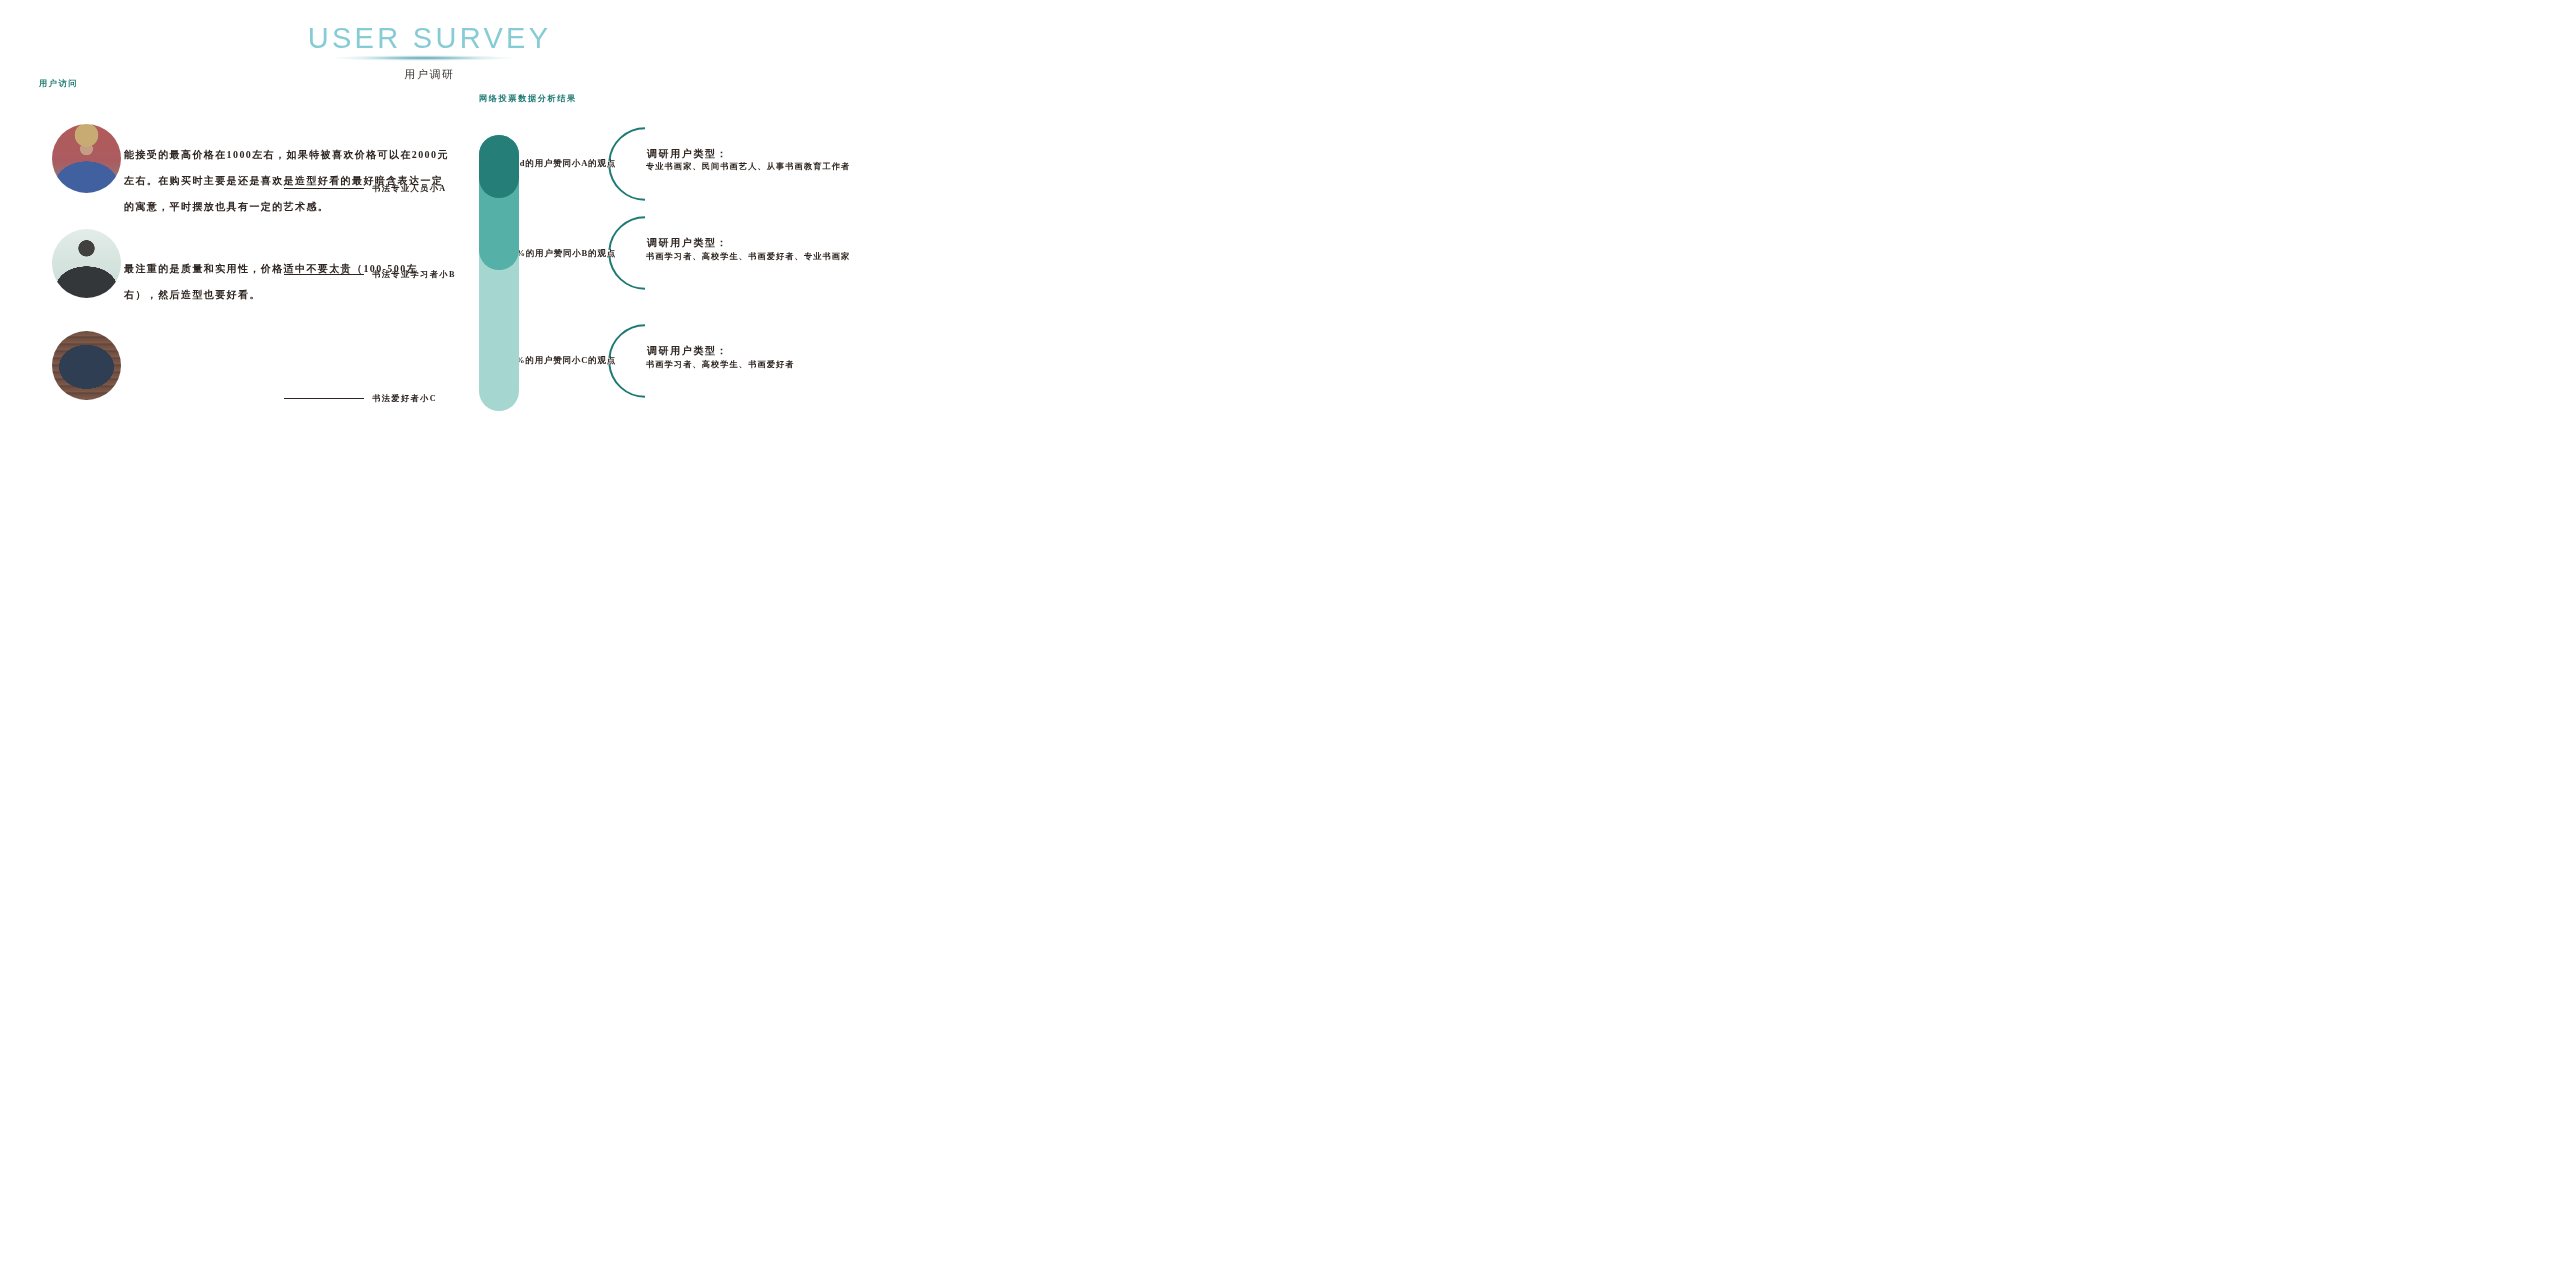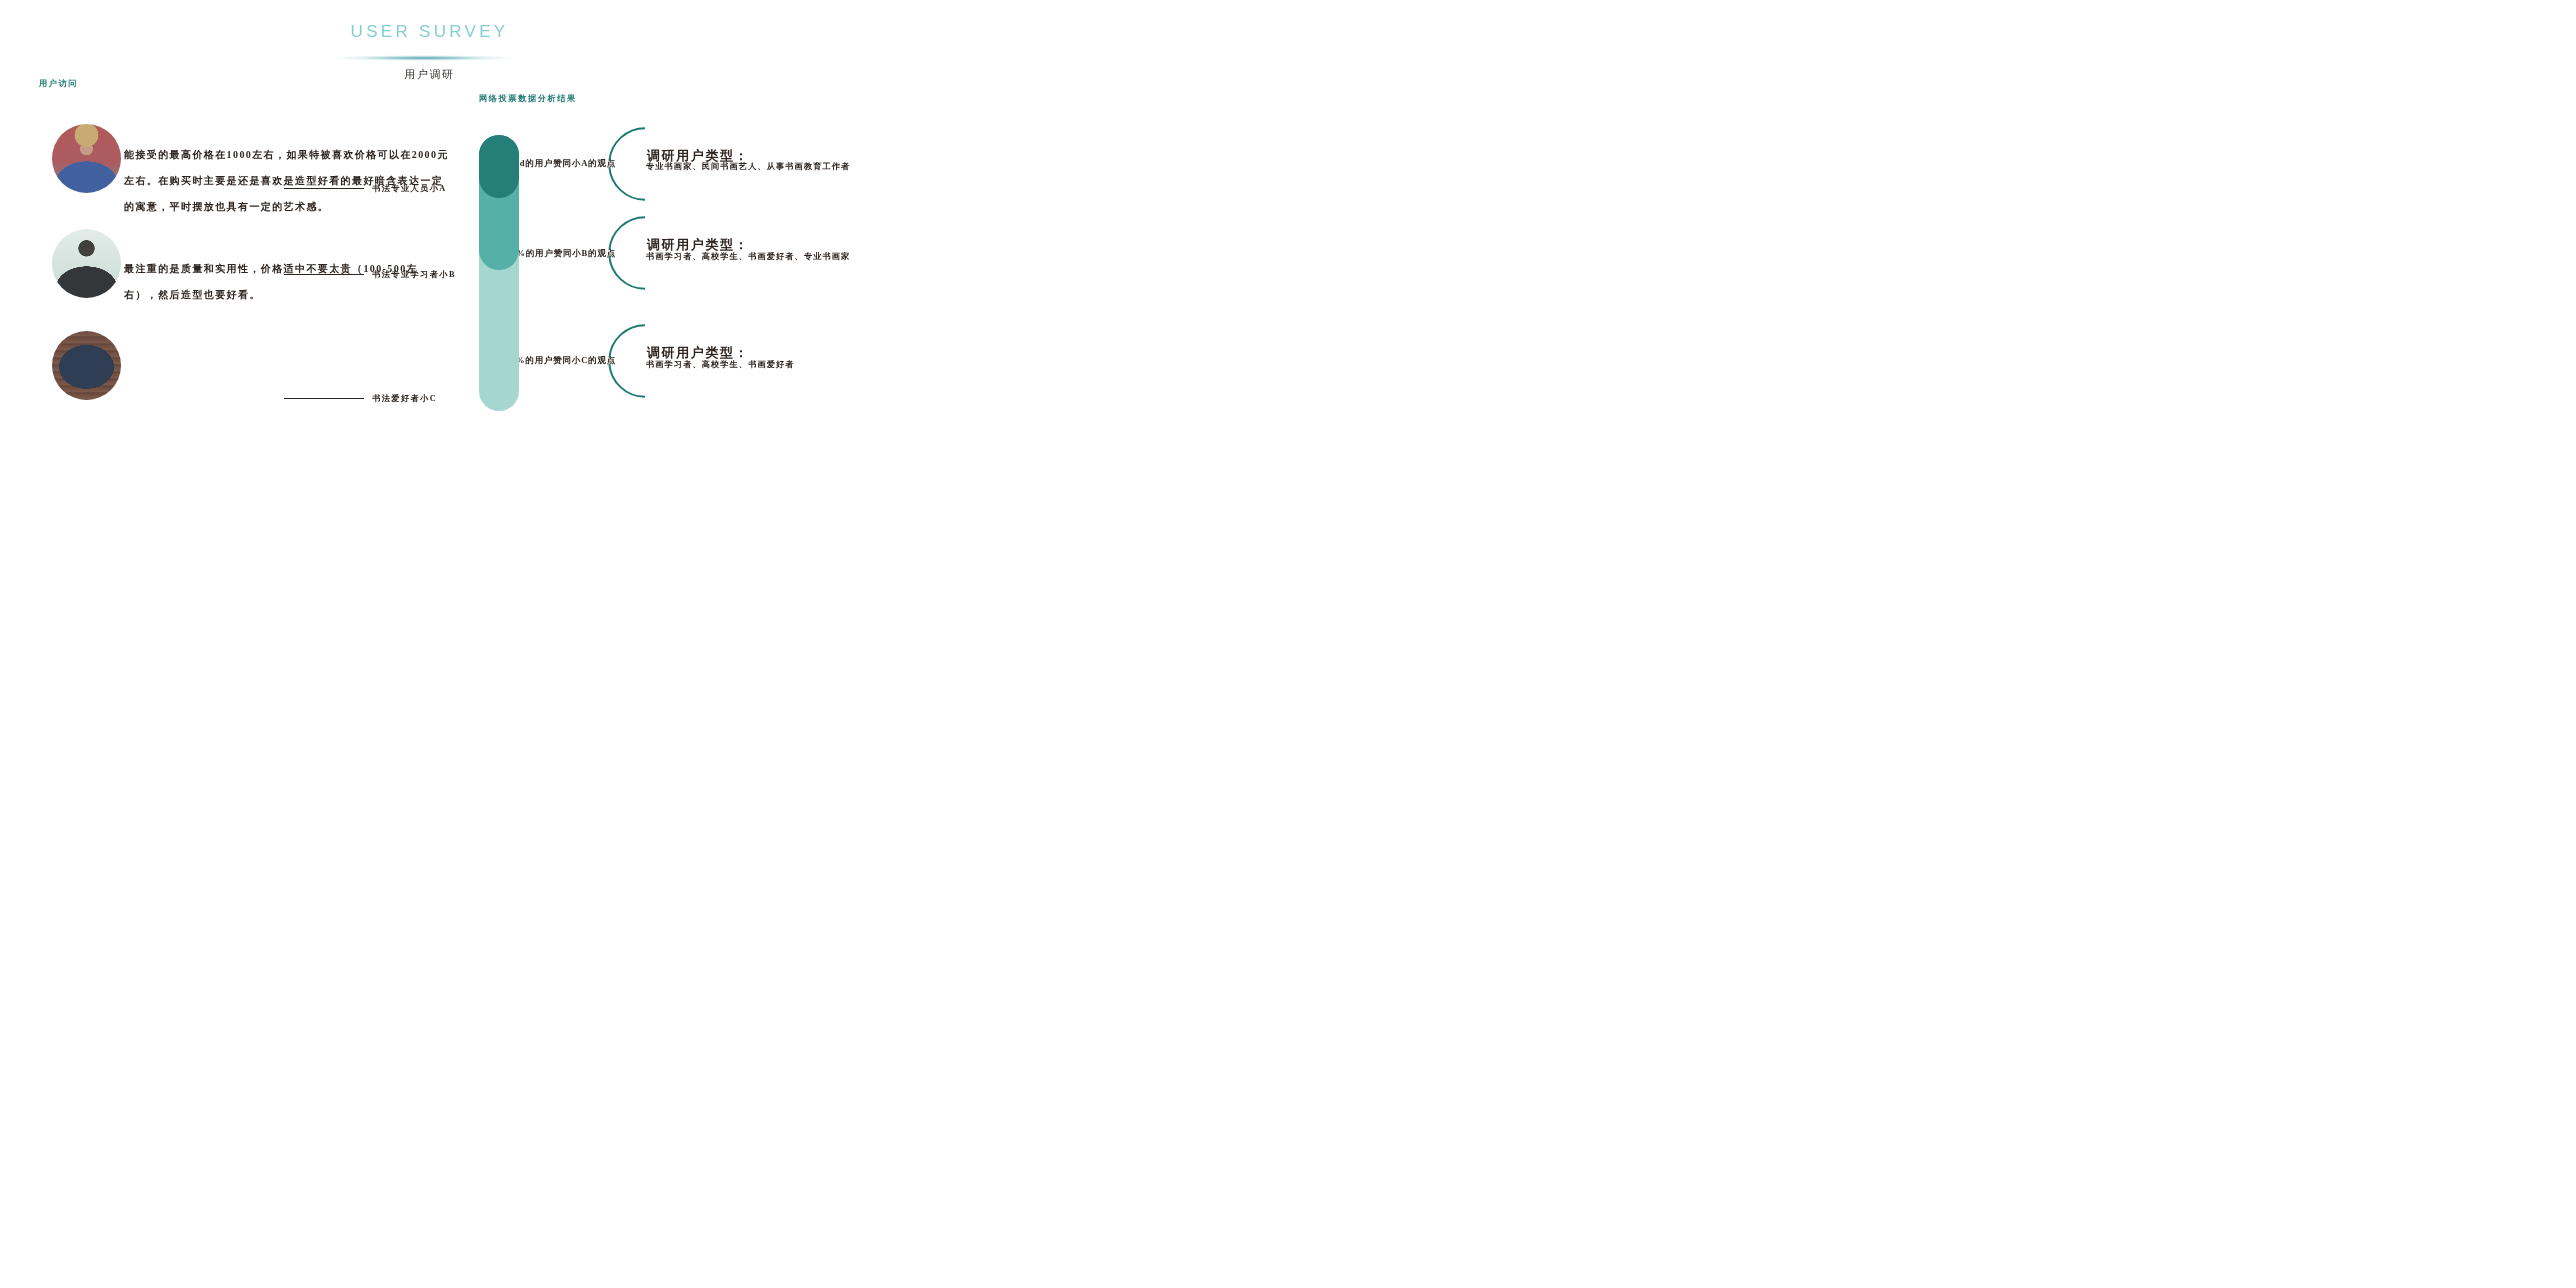--- a/index.html
+++ b/index.html
@@ -8,21 +8,21 @@
     width:859px;height:430px;
     background:#ffffff;
     overflow:hidden;
     font-family:"Liberation Sans", sans-serif;
   }
   
   .title{
     position:absolute;top:22px;left:0;width:100%;
     text-align:center;
     font-family:"Liberation Sans", sans-serif;
-    font-size:17px;font-weight:200;
+    font-size:29px;font-weight:200;
     letter-spacing:3.3px;
     color:#86ccd5;
   }
   .divider{
     position:absolute;top:55px;left:331px;
     width:185px;height:6px;border-radius:50%;
     background:radial-gradient(ellipse 50% 50% at 50% 50%,
       rgba(74,157,172,0.9) 0%,
       rgba(122,185,196,0.75) 35%,
       rgba(178,218,224,0.45) 65%,
@@ -107,21 +107,21 @@
   #percent-1{top:158px;}
   #percent-2{top:248px;}
   #percent-3{top:355px;}
   .arc{position:absolute;left:607px;width:76px;height:76px;}
   #arc-1{top:126px;}
   #arc-2{top:215px;}
   #arc-3{top:323px;}
   .type-heading{
     position:absolute;left:647px;
     font-family:Liberation Mono, monospace;
-    font-size:13px;font-weight:700;letter-spacing:1.6px;color:#2e2520;
+    font-size:10px;font-weight:700;letter-spacing:1.6px;color:#2e2520;
     white-space:nowrap;
   }
   #type-heading-1{top:147px;}
   #type-heading-2{top:236px;}
   #type-heading-3{top:344px;}
   .type-list{
     position:absolute;left:646px;
     font-family:"Liberation Serif","DejaVu Serif",serif;
     font-size:8.2px;font-weight:700;letter-spacing:1.1px;color:#2e2520;
     white-space:nowrap;

